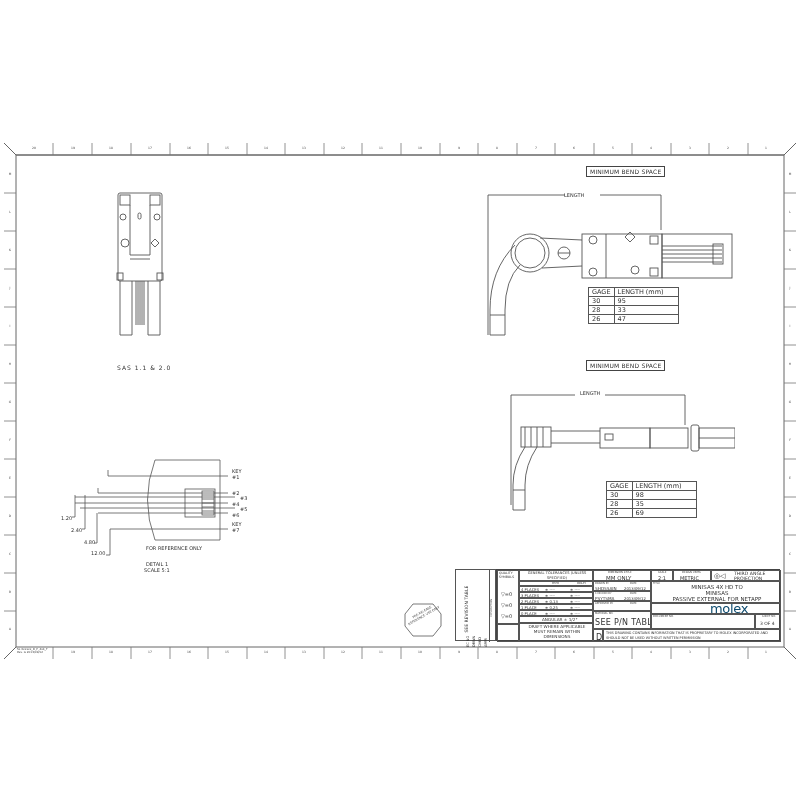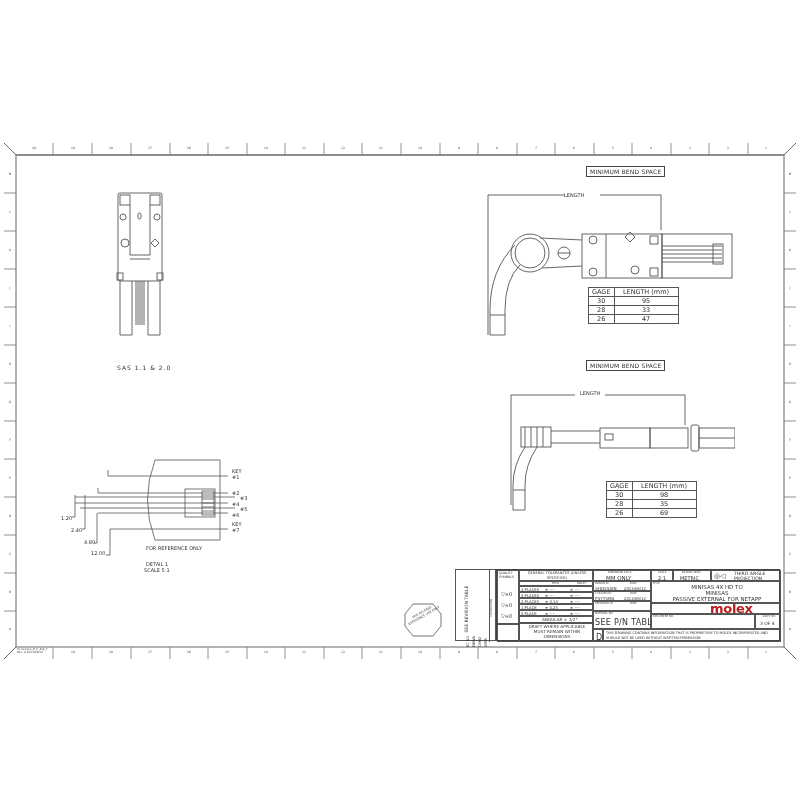--- a/index.html
+++ b/index.html
@@ -5,27 +5,27 @@
   * { box-sizing: border-box; margin: 0; padding: 0; }
   html, body { width: 800px; height: 800px; background: #ffffff; overflow: hidden; }
   body { position: relative; font-family: "DejaVu Sans", sans-serif; color: #222; }
   .abs { position: absolute; }
   .sheet { position: absolute; left: 0; top: 0; width: 800px; height: 648px; }
   .zone-lbl { position: absolute; font-size: 3px; color: #444; text-align: center; width: 20px; }
   .tiny { font-size: 5px; color: #333; white-space: nowrap; }
   .small { font-size: 6px; color: #333; white-space: nowrap; }
   .label-box { position: absolute; border: 1px solid #444; font-size: 6px; padding: 1px 3px; color: #333; background: #fff; letter-spacing: 0.2px; }
   table.gage { position: absolute; border-collapse: collapse; font-size: 6.5px; color: #333; }
-  table.gage td { border: 1px solid #555; padding: 0 3px; height: 9px; line-height: 8px; text-align: center; }
+  table.gage td { border: 1px solid #555; padding: 0 3px; height: 9px; line-height: 8px; }
   table.gage td.h { text-align: left; }
   .tb { position: absolute; left: 496px; top: 569px; width: 284px; height: 72px; border: 1px solid #444; background: #fff; }
   .cell { position: absolute; border: 0.6px solid #555; overflow: hidden; }
   .cap { font-size: 2.6px; color: #444; position: absolute; left: 1px; top: 0; white-space: nowrap; }
   .val { font-size: 5px; color: #333; position: absolute; white-space: nowrap; }
-  .molex { font-family: "DejaVu Sans", sans-serif; font-weight: bold; font-size: 13px; color: #b91c1c; letter-spacing: -0.3px; }
+  .molex { font-family: "DejaVu Sans", sans-serif; font-weight: normal; font-size: 13px; color: #0c4a6e; letter-spacing: -0.3px; }
 </style>
 </head>
 <body>
 
 <div class="sheet">
 
   <svg class="abs" style="left:0;top:0" width="800" height="800">
     <g stroke="#666" stroke-width="1" fill="none">
 
       <line x1="16" y1="155" x2="784" y2="155"></line>

